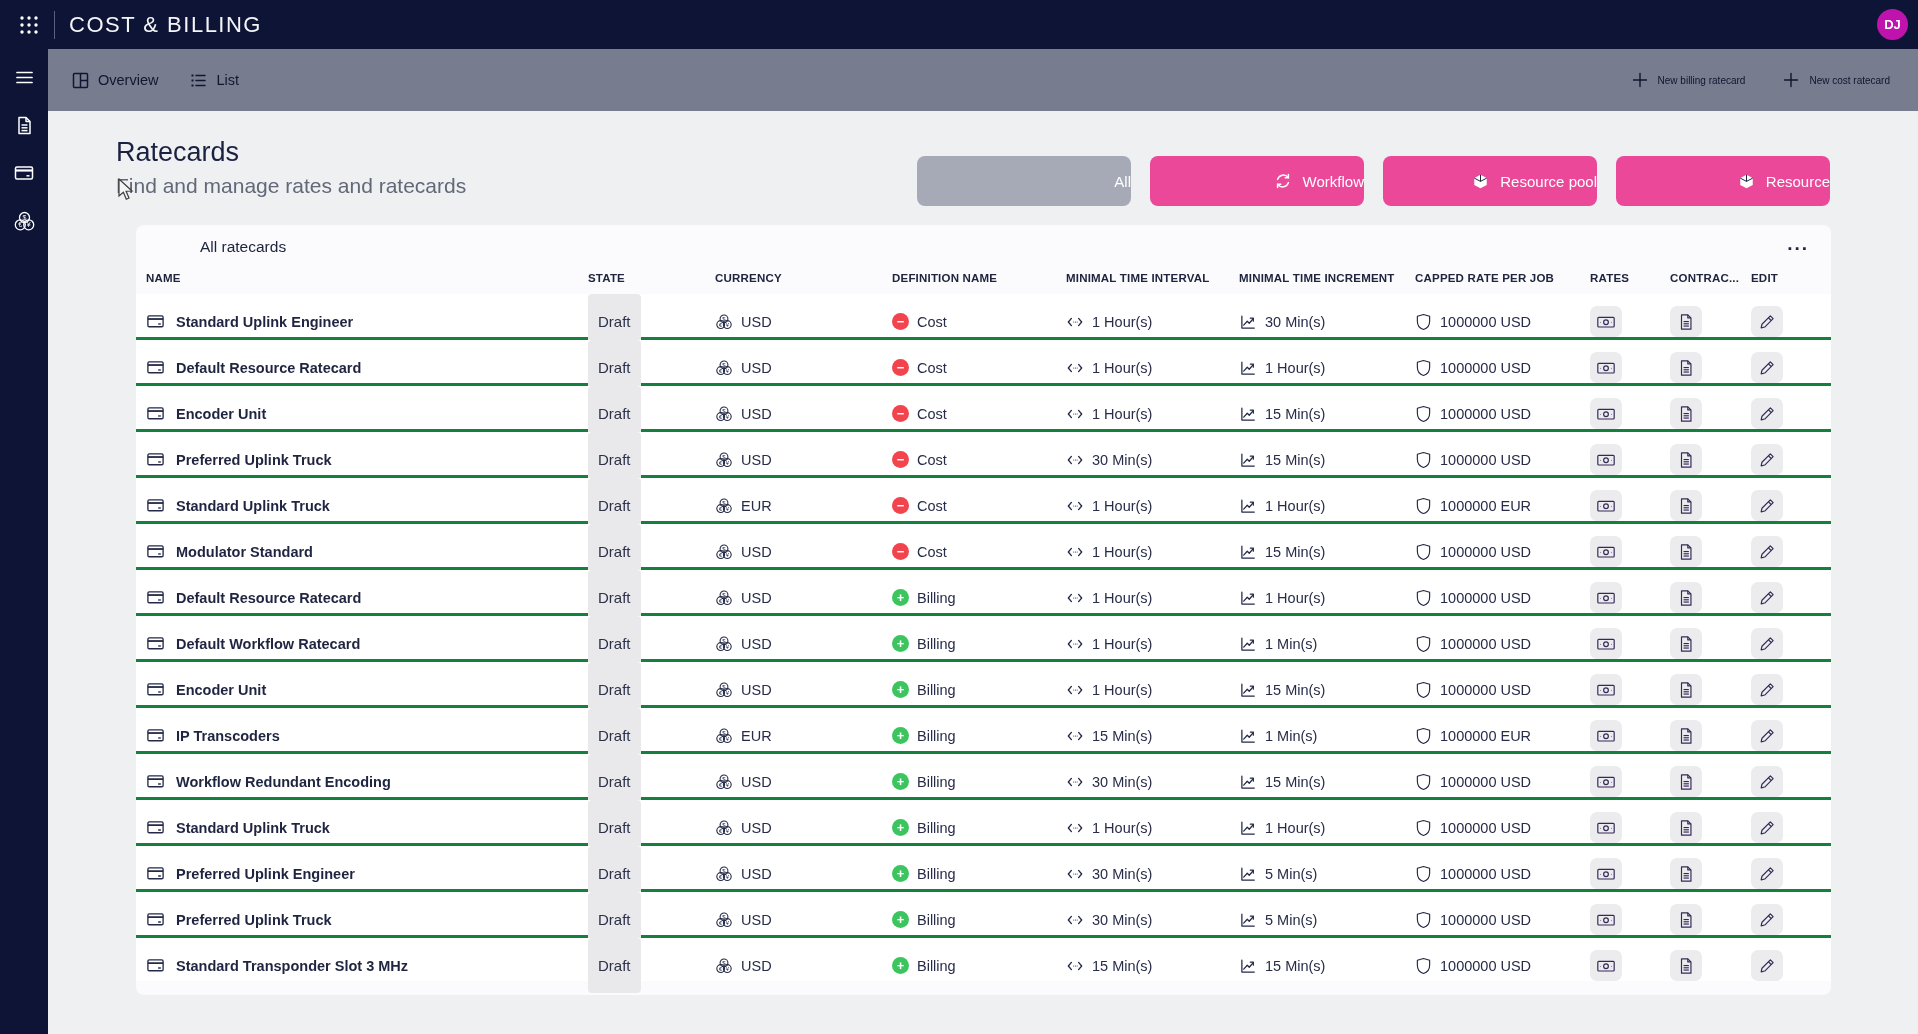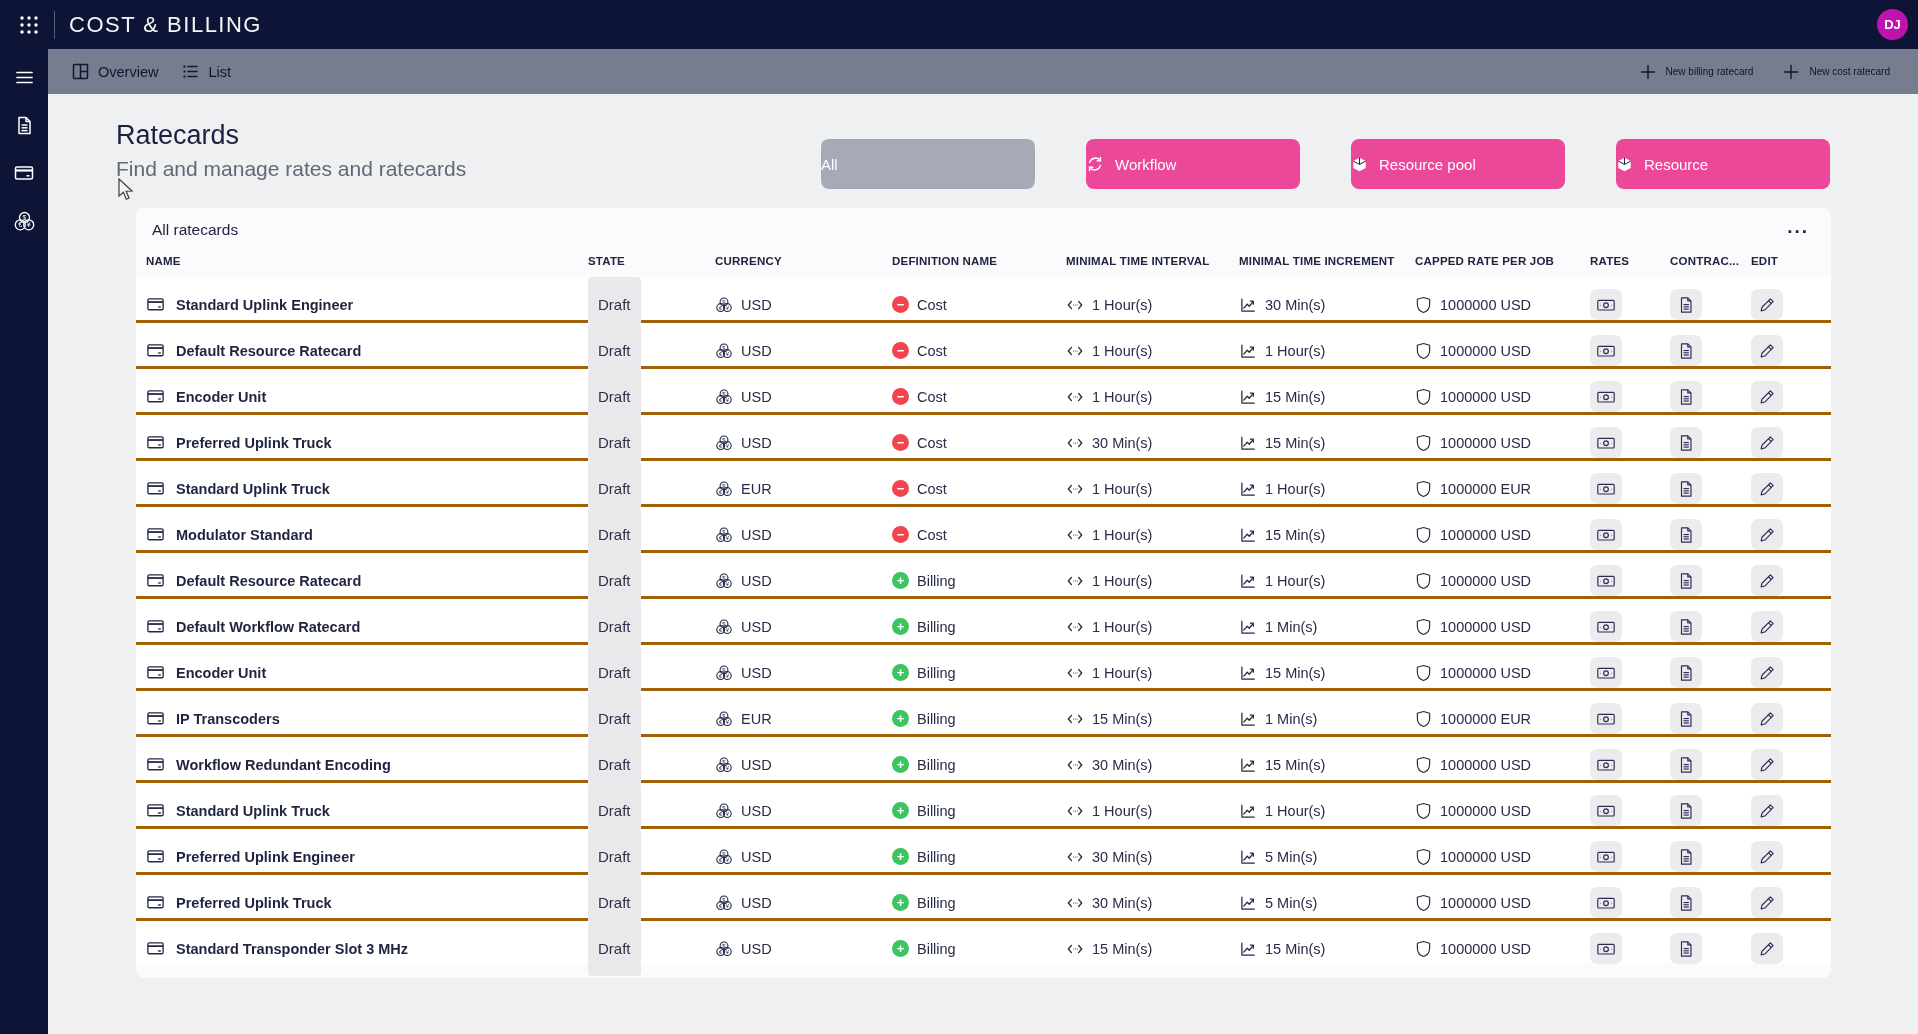--- a/index.html
+++ b/index.html
@@ -29,62 +29,62 @@
   .sidebar {
     width:48px; background:#0e1435; display:flex; flex-direction:column; align-items:center;
     padding-top:8px; gap:8px; flex-shrink:0;
   }
   .side-btn { width:40px; height:40px; display:flex; align-items:center; justify-content:center; background:none; border:none; cursor:pointer; }
 
   .main { flex:1; display:flex; flex-direction:column; }
 
   
   .tabbar {
-    height:45px; background:#777c8f; display:flex; align-items:center;
-    padding:0 16px 0 12px; gap:0; color:#12172f;
+    height:62px; background:#777c8f; display:flex; align-items:center;
+    padding:0 16px 0 12px; gap:8px; color:#12172f;
   }
   .tab { display:flex; align-items:center; gap:9px; padding:0 12px; height:100%; cursor:pointer; font-size:14.5px; }
   .tabbar-spacer { flex:1; }
   .tab-action { display:flex; align-items:center; gap:10px; padding:0 12px; height:100%; cursor:pointer; font-size:10px; background:none; border:none; color:#10152e; }
   .tab-action + .tab-action { margin-left:6px; }
 
   
   .content { flex:1; background:#eef0f2; padding-top:26px; }
   .page-head { display:flex; align-items:flex-start; }
   .title-block { margin-left:68px; }
   .page-title { font-size:27px; font-weight:400; color:#1b2140; }
   .page-subtitle { font-size:21px; color:#636879; margin-top:6px; }
 
   .filters { margin-left:auto; margin-right:88px; margin-top:19px; display:flex; gap:19px; }
   .filter-btn {
     width:214px; height:50px; border:none; border-radius:8px; cursor:pointer;
-    display:flex; align-items:center; justify-content:flex-start; gap:11px;
-    font-size:15px; color:#fff; font-family:inherit;margin-left:32px;
+    display:flex; align-items:center; justify-content:flex-end; gap:11px;
+    font-size:15px; color:#fff; font-family:inherit;
   }
   .filter-btn.light { background:#a6a9b6; }
   .filter-btn.dark  { background:#ec4899; }
 
   
   .card {
     margin:19px 87px 0 88px; background:#fbfbfd; border-radius:8px; overflow:hidden;
     padding-bottom:14px;
   }
   .card-head { display:flex; align-items:flex-start; justify-content:space-between; padding:13px 18px 6px 16px; }
-  .card-title { font-size:15.5px; color:#20253f; }
+  .card-title { font-size:15.5px; color:#20253f;margin-left:48px; }
   .card-menu { background:none; border:none; cursor:pointer; font-size:19px; line-height:8px; color:#20253f; letter-spacing:2px; font-weight:700; padding:2px 4px; }
 
   .thead, .trow {
     display:grid;
     grid-template-columns:442px 127px 177px 174px 173px 176px 175px 80px 81px 80px;
     align-items:center; padding-left:10px;
   }
   .thead { height:32px; }
   .th { font-size:11.5px; font-weight:700; color:#20253f; letter-spacing:.2px; }
 
-  .tbody { background:#a16207; display:flex; flex-direction:column; gap:3px; }
+  .tbody { background:#15803d; display:flex; flex-direction:column; gap:3px; }
   .trow { background:#fff; height:43px; cursor:pointer; }
   .cell { display:flex; align-items:center; gap:8px; font-size:14.5px; color:#272c48; }
   .name-cell { gap:11px; font-weight:700; color:#1f2440; font-size:14.5px; }
   .badge { background:#e9e9eb; color:#2c3149; border-radius:4px; padding:19px 10px; font-size:15px; }
   .defdot {
     width:17px; height:17px; border-radius:50%; color:#fff; font-size:13px; font-weight:700;
     display:flex; align-items:center; justify-content:center; line-height:1; flex-shrink:0;
   }
   .defdot.red { background:#f2444d; }
   .defdot.green { background:#3cc45f; }

